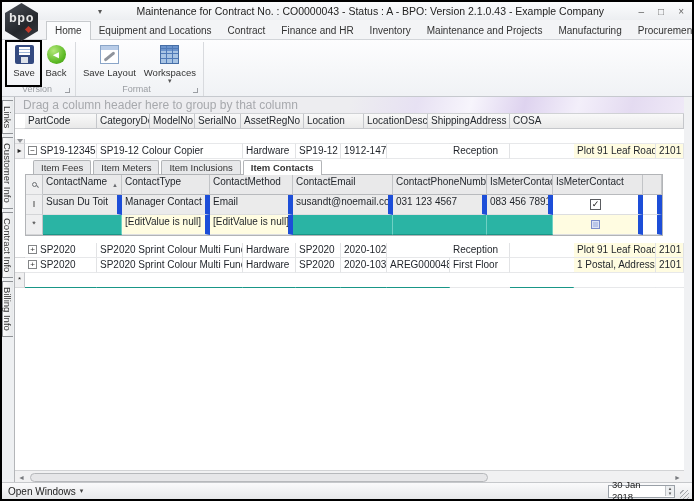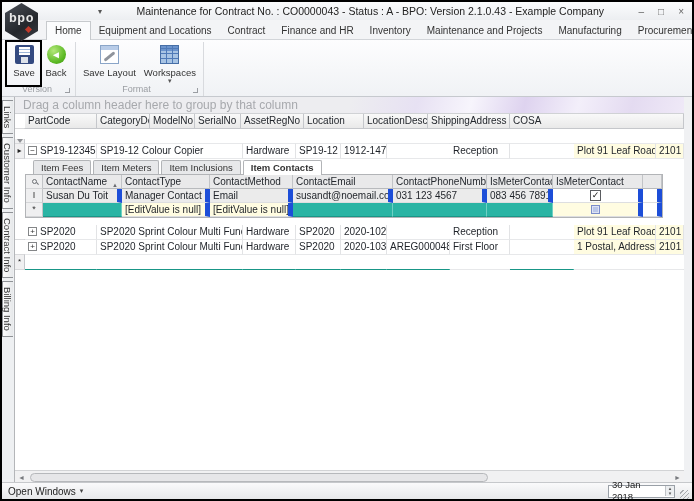--- a/index.html
+++ b/index.html
@@ -86,21 +86,21 @@
     font-size:8px; text-align:center; margin-right:3px; vertical-align:1px; color:#333; }
   .funnel { width:0; height:0; border-left:3px solid transparent; border-right:3px solid transparent; border-top:4px solid #8e9094; }
 
   
   .detailwrap { margin-left:10px; width:638px; flex:0 0 auto; }
   .dtabs { display:flex; height:15px; align-items:center; padding-left:8px; }
   .dtab { font-size:9.5px; color:#333; background:#e7e8ea; border:1px solid #b2b4b7; border-bottom:none;
     padding:1px 7px 1px; margin-right:2px; border-radius:2px 2px 0 0; white-space:nowrap; cursor:default; }
   .dtab.active { background:#fff; font-weight:bold; padding-bottom:2px; margin-bottom:-1px; z-index:2; }
   .dgrid { border:1px solid #b2b4b7; background:#fff; }
-  .srow { display:flex; height:14px; line-height:13px; font-size:10px; }
+  .srow { display:flex; height:20px; line-height:13px; font-size:10px; }
   .srow .cell { padding:0 3px; white-space:nowrap; overflow:hidden; border-right:5px solid #1d4ed8; border-bottom:1px solid #dddee0; background:#fff; }
   .sheadrow .cell { background:#e9e9ea; border-right:1px solid #c2c4c7; border-bottom:1px solid #b8babd; color:#24282e; }
   .sind { flex:0 0 17px; border-right:1px solid #c2c4c7; border-bottom:1px solid #d4d5d7; background:#efeff0;
     display:flex; align-items:center; justify-content:center; font-size:9px; color:#333; }
   .s0{flex:0 0 79px}.s1{flex:0 0 88px}.s2{flex:0 0 83px}.s3{flex:0 0 100px}
   .s4{flex:0 0 94px}.s5{flex:0 0 66px}.s6{flex:0 0 90px}.s7{flex:1 1 auto}
   .bg-gray { background:#ebebeb !important; }
   .sort-asc { font-size:6px; color:#6a6c70; float:right; margin-top:4px; }
   .lens { width:5px; height:5px; border:1px solid #6f7276; border-radius:50%; position:relative; }
   .lens::after { content:""; position:absolute; width:3px; height:1px; background:#6f7276; right:-3px; bottom:-1px; transform:rotate(45deg); }

